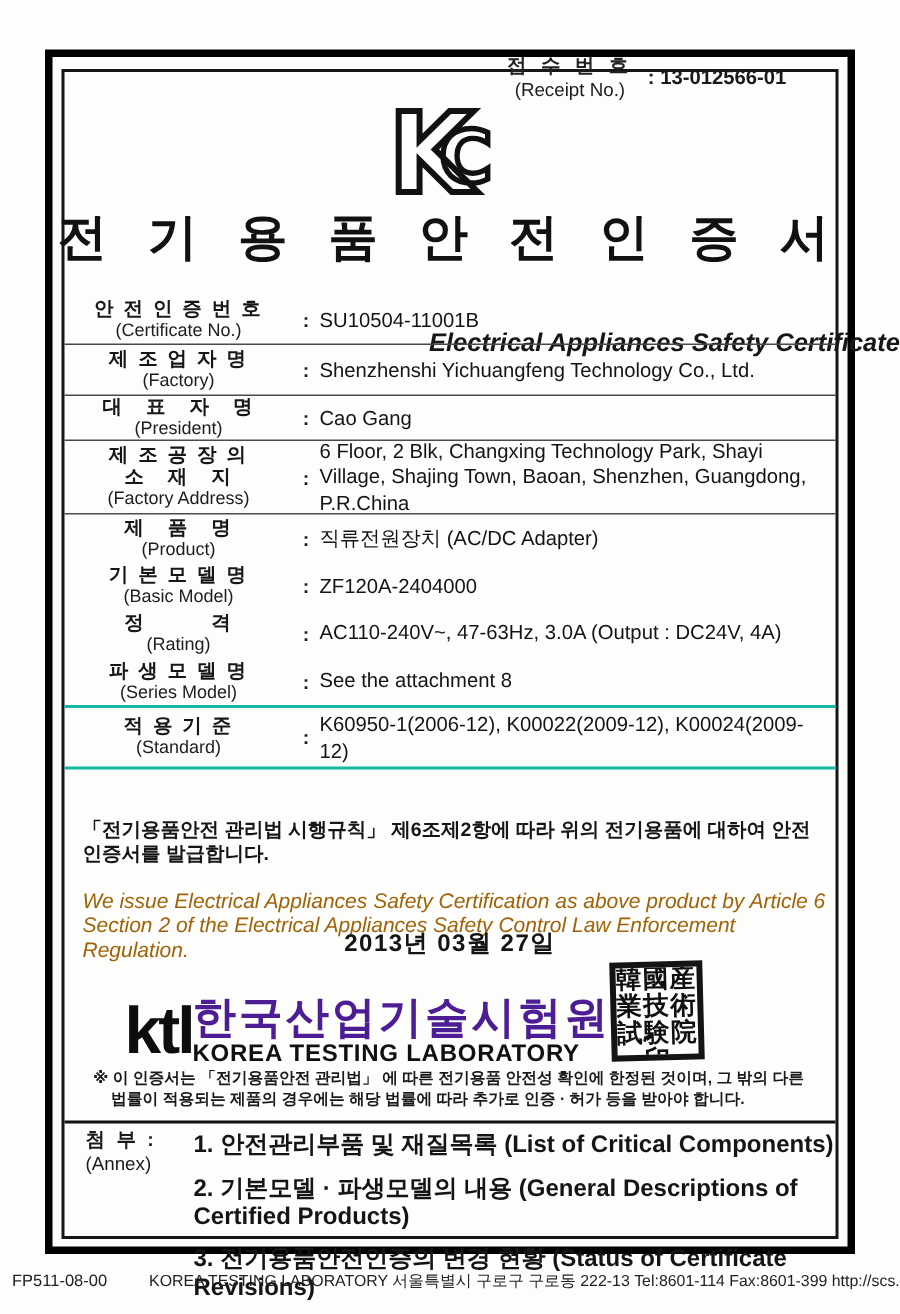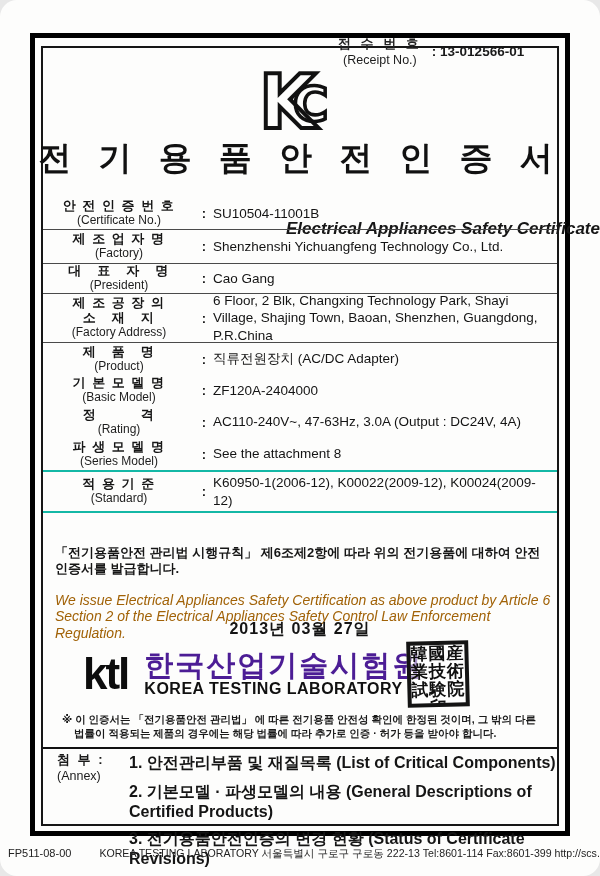--- a/index.html
+++ b/index.html
@@ -1,20 +1,19 @@
 <!DOCTYPE html>
 <html><head>
 <meta charset="utf-8">
 <style>
   html,body{margin:0;padding:0;background:#e8e8e8;}
   .page{
     position:relative;width:600px;height:876px;margin:0 auto;
     background:#fdfdfc;color:#1a1a1a;overflow:hidden;
     font-family:"Liberation Sans","DejaVu Sans",sans-serif;
-    border-radius:17px;
   }
   
   .outer-border{position:absolute;left:30px;top:33px;width:540px;height:803px;
     border:5px solid #000;box-sizing:border-box;}
   .inner-border{position:absolute;left:41px;top:46px;width:518px;height:780px;
     border:2px solid #161616;box-sizing:border-box;}
   
   .receipt{position:absolute;left:338px;top:35px;display:flex;gap:10px;z-index:3;}
   .receipt .r-lbl{text-align:center;}
   .receipt .r-ko{font-size:13px;font-weight:700;letter-spacing:3px;color:#222;}
@@ -40,21 +39,21 @@
   .h32{height:32px}.h34{height:34px}.h30{height:30px}.h49{height:49px}
   .h31{height:31px}.h41{height:41px}
   
   .statement{position:absolute;left:55px;top:545px;width:498px;}
   .st-ko{font-size:13px;line-height:1.25;color:#161616;font-weight:600;}
   .st-en{font-size:14px;font-style:italic;line-height:1.2;color:#a16207;margin-top:14px;}
   
   .issue-date{position:absolute;left:0;top:619px;width:100%;text-align:center;
     font-size:16px;font-weight:600;letter-spacing:1px;color:#141414;}
   
-  .issuer{position:absolute;left:83px;top:650px;display:flex;align-items:center;gap:16px;}
+  .issuer{position:absolute;left:83px;top:664px;display:flex;align-items:center;}
   .ktl{font-size:44px;font-weight:800;letter-spacing:-2px;color:#0d0d0d;line-height:1;}
   .org .o-ko{font-size:29px;font-weight:700;letter-spacing:2px;color:#4c1d95;line-height:1.05;}
   .org .o-en{font-size:16px;font-weight:700;letter-spacing:0.5px;color:#101010;}
   .seal{position:absolute;left:407px;top:641px;width:62px;height:66px;z-index:4;
     border:4px solid #141414;box-sizing:border-box;transform:rotate(-1.5deg);
     overflow:hidden;font-family:"DejaVu Serif","Liberation Serif",serif;
     font-size:17px;font-weight:700;line-height:1.05;letter-spacing:1px;
     color:#101010;text-align:center;background:rgba(255,255,255,0.55);}
   
   .notice{position:absolute;left:62px;top:713px;width:482px;

